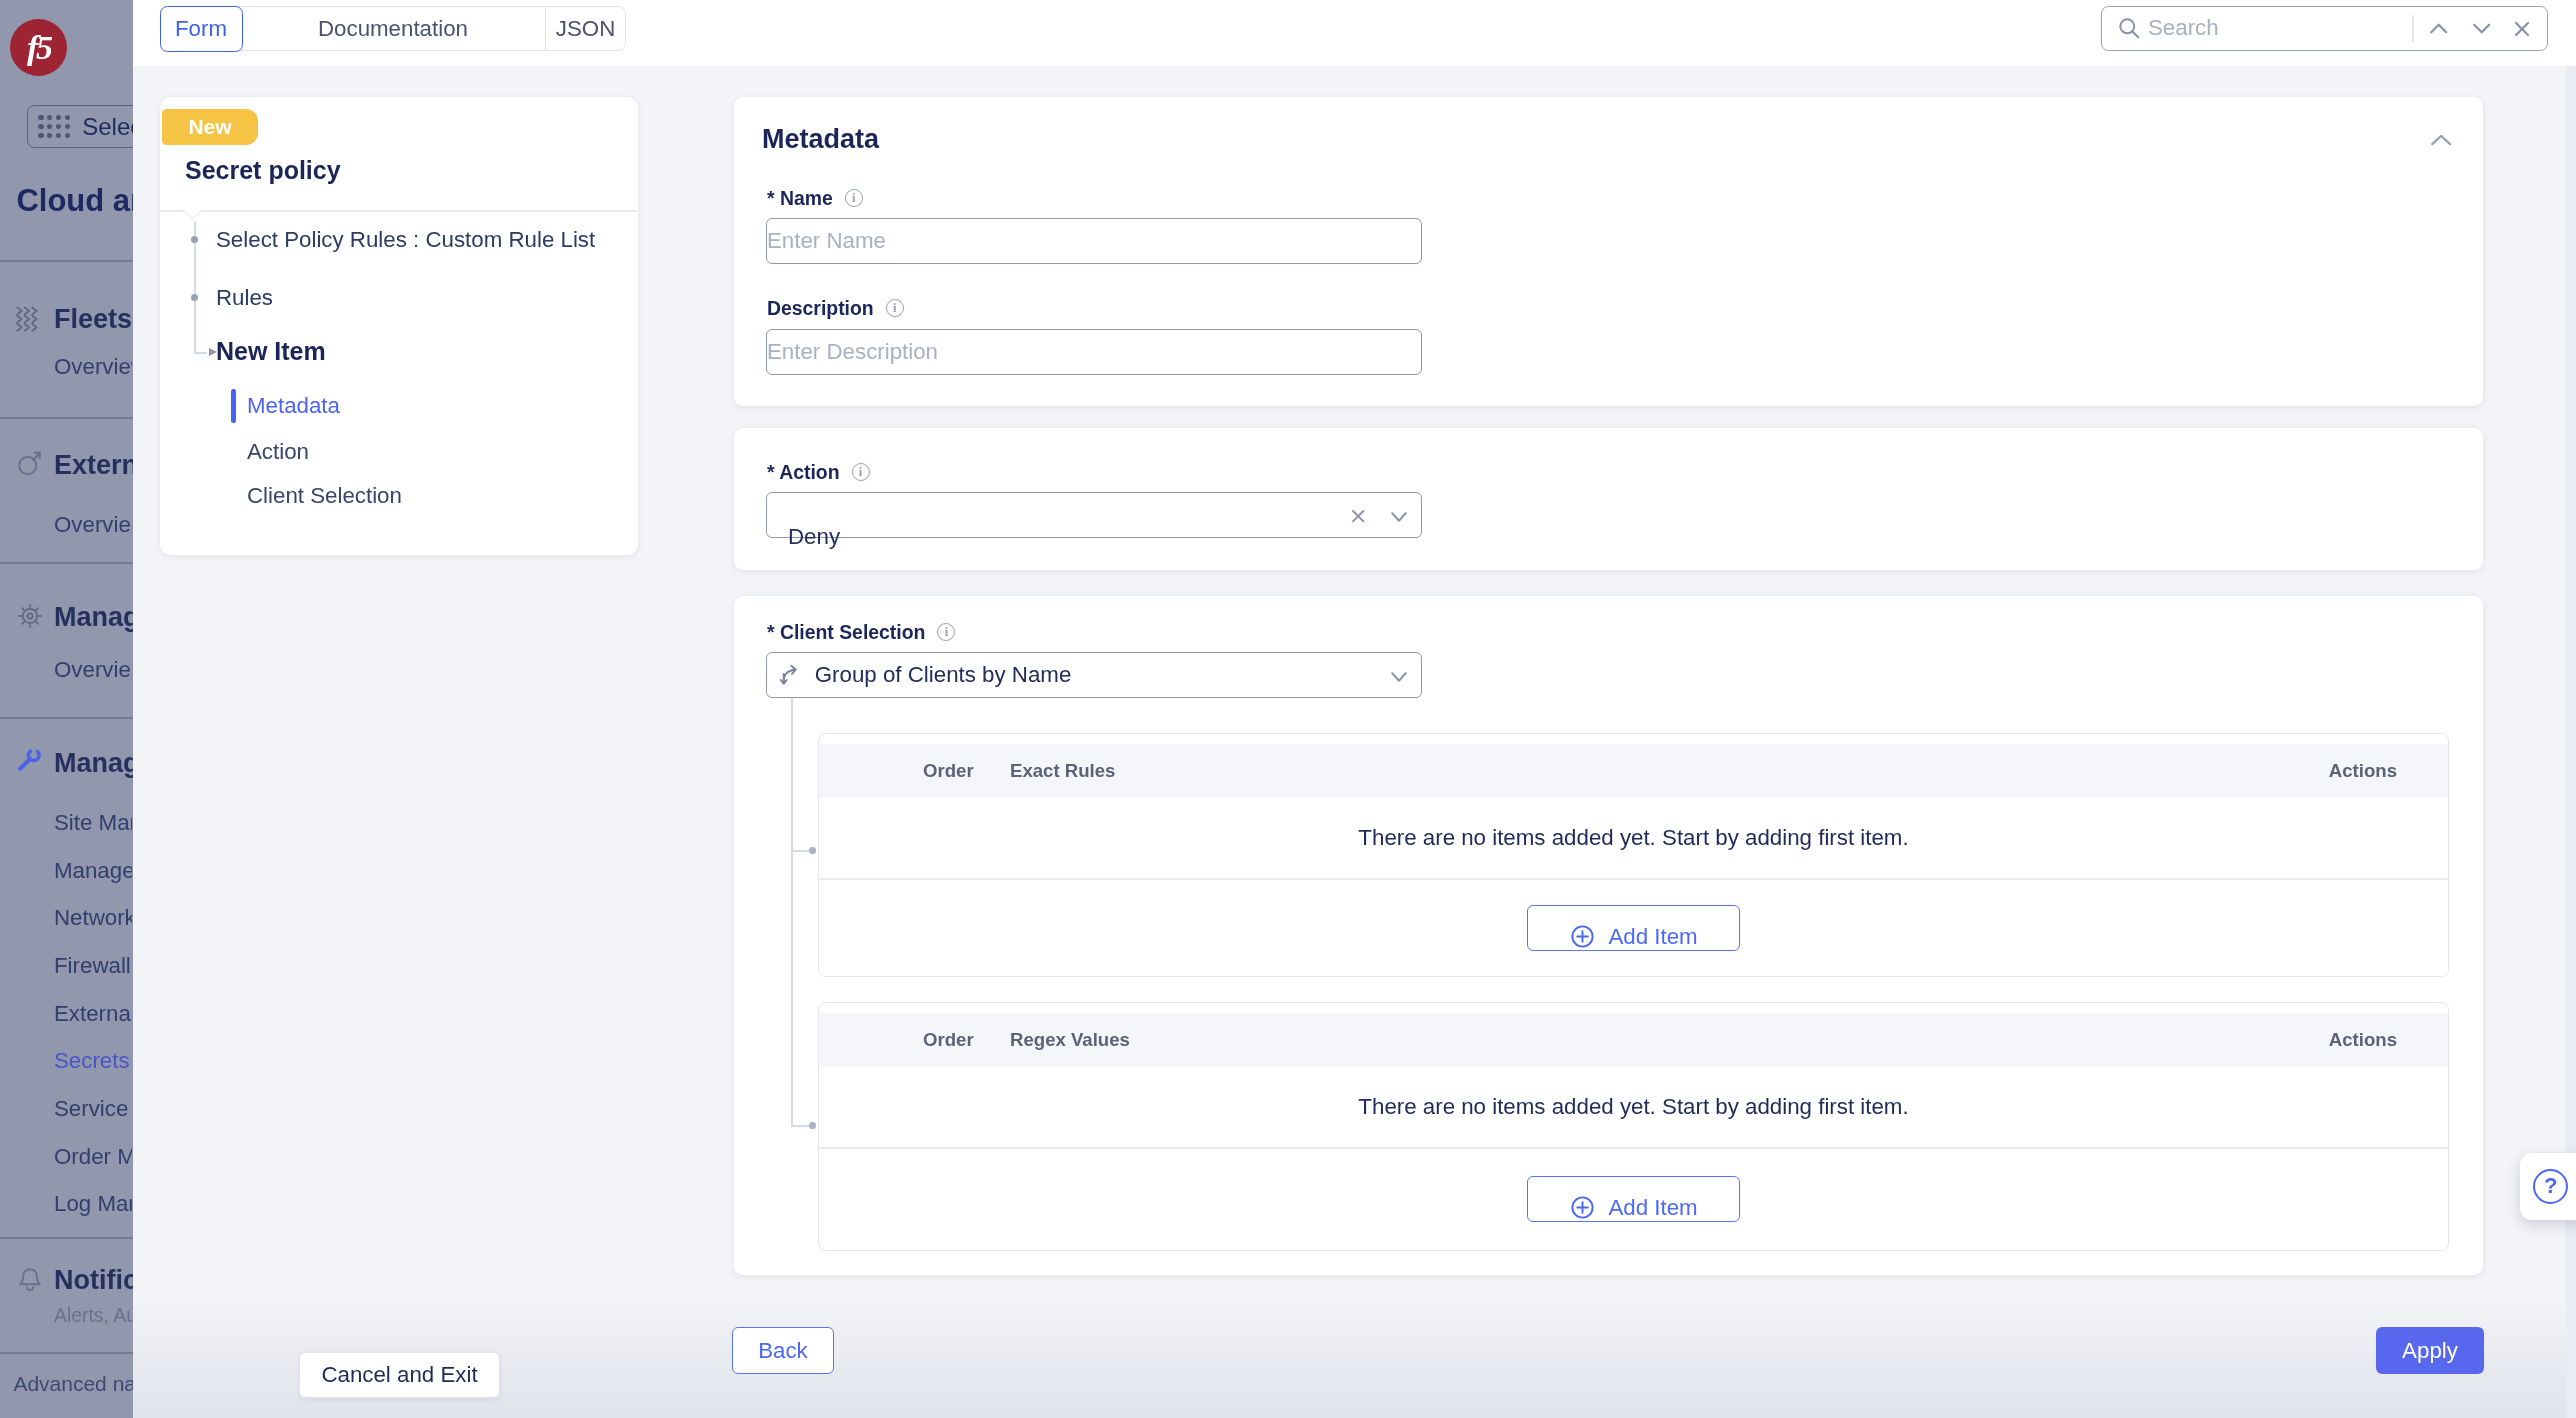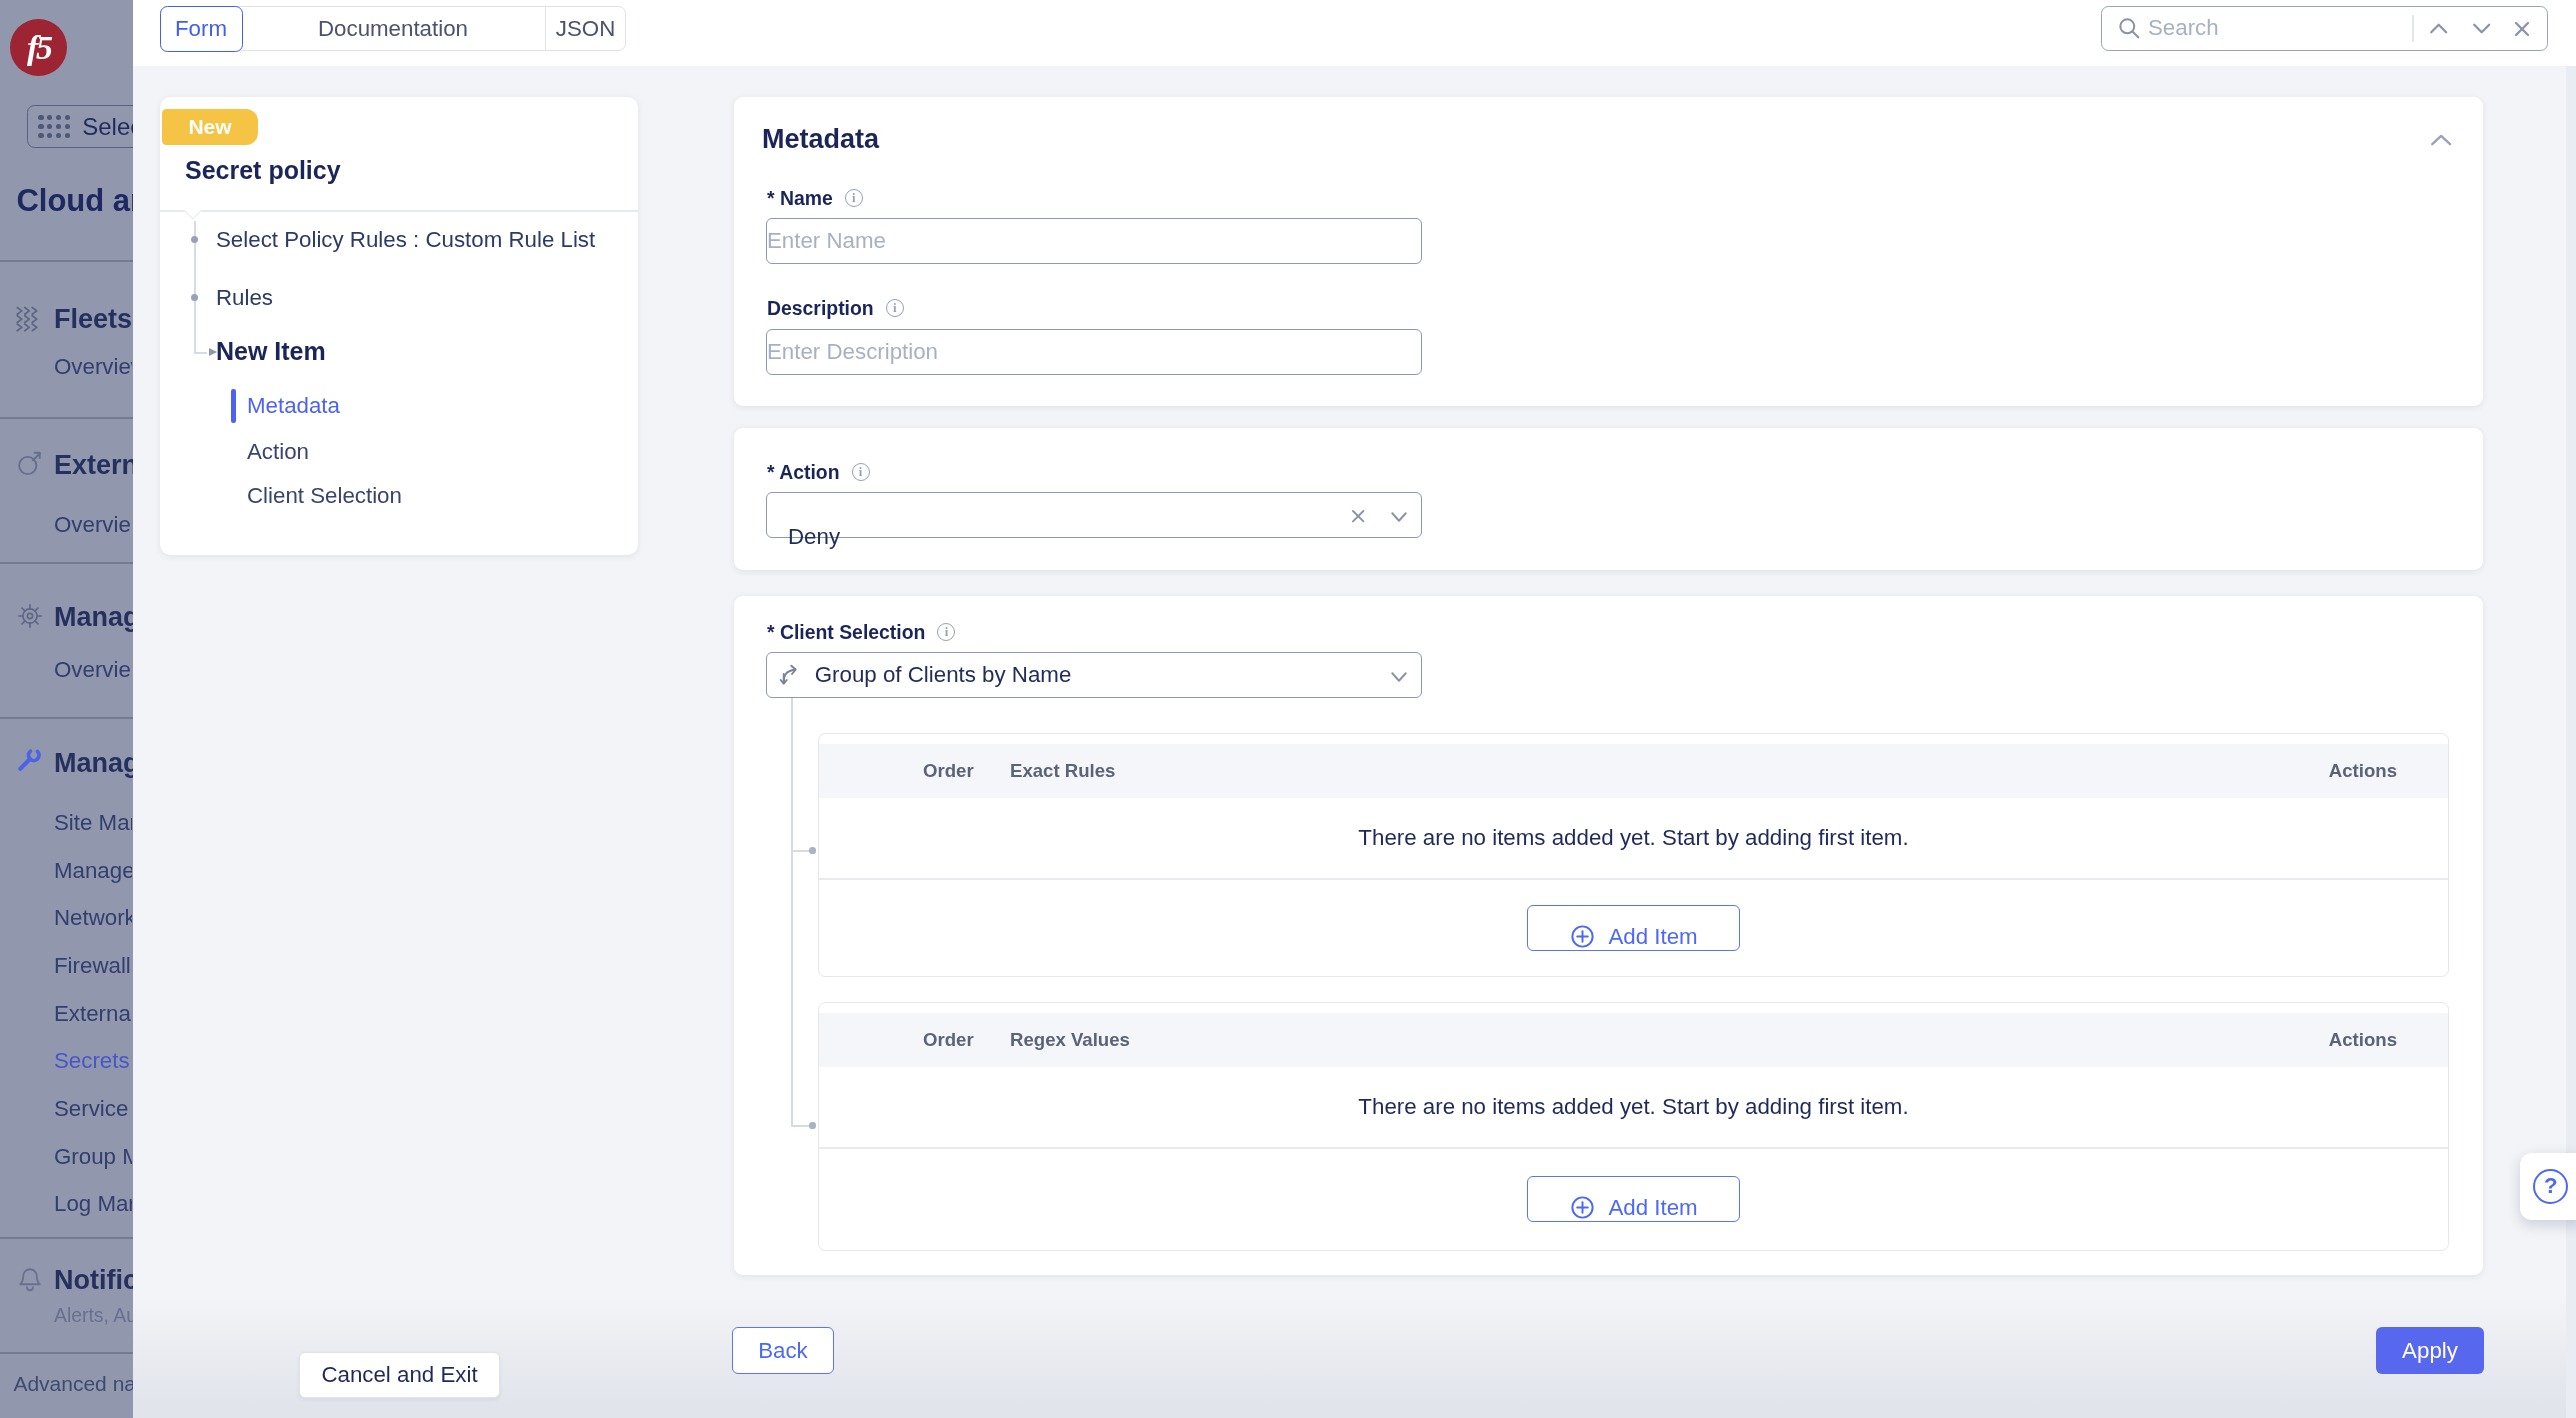--- a/index.html
+++ b/index.html
@@ -204,21 +204,21 @@
       </svg>
       <span class="lbl">Manag</span>
     </div>
     <div class="sb-item" style="top:806px;">Site Mar</div>
     <div class="sb-item" style="top:854px;">Manage</div>
     <div class="sb-item" style="top:901px;">Network</div>
     <div class="sb-item" style="top:949px;">Firewall</div>
     <div class="sb-item" style="top:997px;">External</div>
     <div class="sb-item active" style="top:1044px;">Secrets</div>
     <div class="sb-item" style="top:1092px;">Service</div>
-    <div class="sb-item" style="top:1140px;">Group M</div>
+    <div class="sb-item" style="top:1140px;">Order M</div>
     <div class="sb-item" style="top:1187px;">Log Mar</div>
     <div class="sb-divider" style="top:1237px;"></div>
 
     <div class="sb-section" style="top:1262px;">
       <svg class="ic" viewBox="0 0 40 40" fill="none" stroke="#68718f" stroke-width="2.4" stroke-linecap="round" stroke-linejoin="round">
         <path d="M7 27 c3-3 4-6 4-11 a9 9 0 0 1 18 0 c0 5 1 8 4 11 z"></path>
           <path d="M16 31 a4 4 0 0 0 8 0"></path>
       </svg>
       <span class="lbl">Notifica</span>
     </div>

